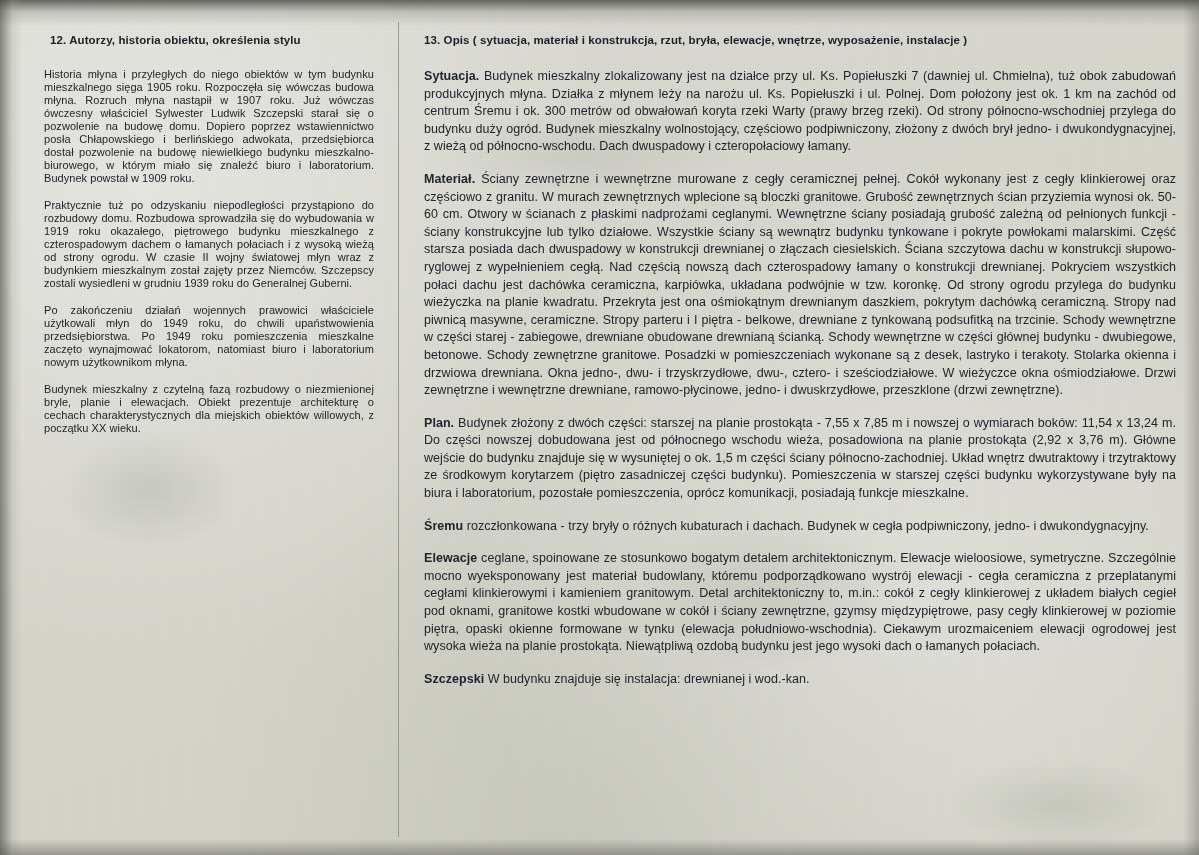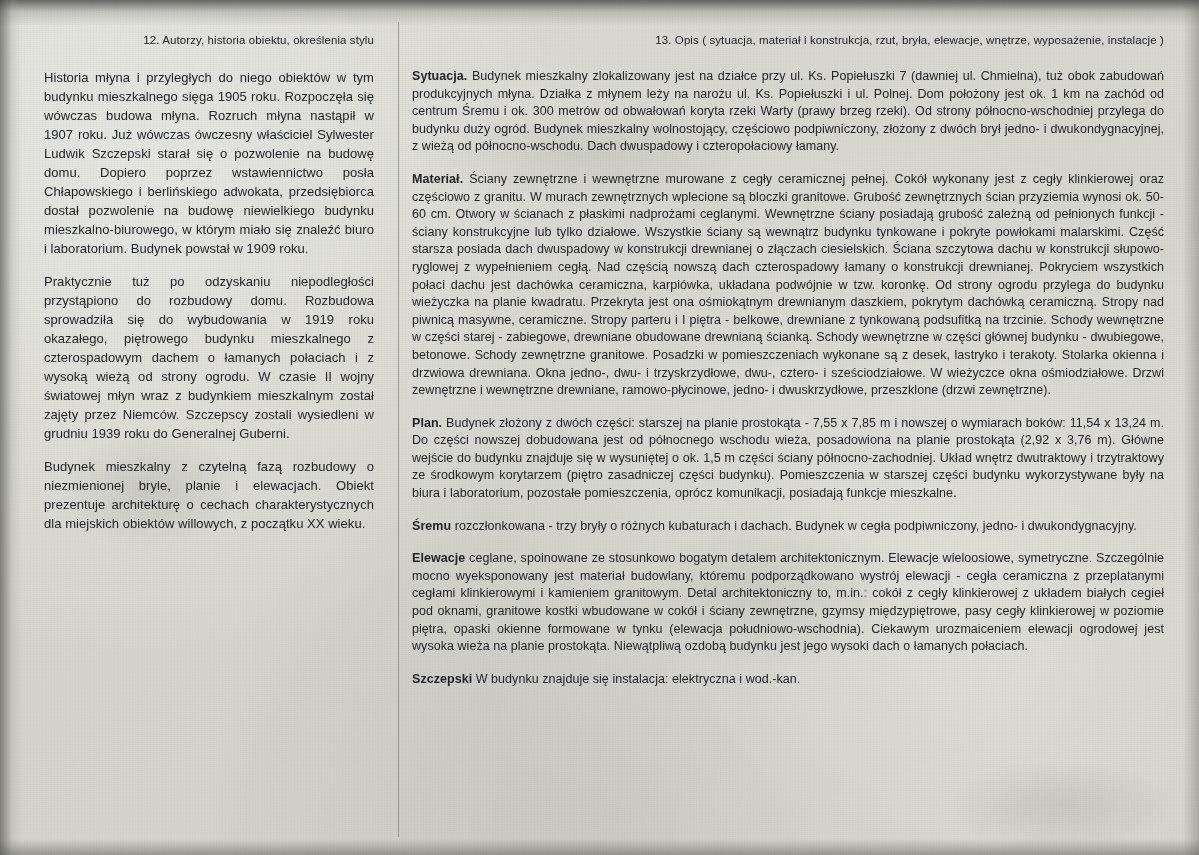--- a/index.html
+++ b/index.html
@@ -67,35 +67,34 @@
     width: 1px;
     height: 815px;
     background: #8d8f89;
     opacity: 0.85;
   }
   .col {
     position: absolute;
     top: 34px;
   }
   .col-left  { left: 44px;  width: 330px; }
-  .col-right { left: 412px; width: 752px; }
+  .col-right { left: 424px; width: 752px; }
   .field-title {
     font-size: 11.5px;
-    font-weight: normal;
+    font-weight: bold;
     letter-spacing: 0.1px;
     color: #1b1f24;
     margin-bottom: 22px;
     white-space: nowrap;
-    text-align: right;
   }
   .col-left .field-title { padding-left: 6px; }
   p.body {
     margin: 0 0 14px 0;
-    font-size: 13px;
-    line-height: 19px;
+    font-size: 11px;
+    line-height: 13px;
     text-align: justify;
     color: #20252c;
     letter-spacing: 0.05px;
   }
   p.body:last-child { margin-bottom: 10px; }
   .col-right p.body {
     font-size: 12.5px;
     line-height: 17.6px;
     margin-bottom: 15px;
     margin-top: 15px;
@@ -124,20 +123,21 @@
   <div class="blob b2"></div>
   <div class="blob b3"></div>
   <div class="blob b4"></div>
 
   <div class="divider"></div>
 
   <div class="col col-left">
     <div class="field-title">12. Autorzy, historia obiektu, określenia stylu</div>
     <p class="body">Historia młyna i przyległych do niego obiektów w tym budynku mieszkalnego sięga 1905 roku. Rozpoczęła się wówczas budowa młyna. Rozruch młyna nastąpił w 1907 roku. Już wówczas ówczesny właściciel Sylwester Ludwik Szczepski starał się o pozwolenie na budowę domu. Dopiero poprzez wstawiennictwo posła Chłapowskiego i berlińskiego adwokata, przedsiębiorca dostał pozwolenie na budowę niewielkiego budynku mieszkalno-biurowego, w którym miało się znaleźć biuro i laboratorium. Budynek powstał w 1909 roku.</p>
     <p class="body">Praktycznie tuż po odzyskaniu niepodległości przystąpiono do rozbudowy domu. Rozbudowa sprowadziła się do wybudowania w 1919 roku okazałego, piętrowego budynku mieszkalnego z czterospadowym dachem o łamanych połaciach i z wysoką wieżą od strony ogrodu. W czasie II wojny światowej młyn wraz z budynkiem mieszkalnym został zajęty przez Niemców. Szczepscy zostali wysiedleni w grudniu 1939 roku do Generalnej Guberni.</p>
+    <p class="body">Po zakończeniu działań wojennych prawowici właściciele użytkowali młyn do 1949 roku, do chwili upaństwowienia przedsiębiorstwa. Po 1949 roku pomieszczenia mieszkalne zaczęto wynajmować lokatorom, natomiast biuro i laboratorium nowym użytkownikom młyna.</p>
     <p class="body">Budynek mieszkalny z czytelną fazą rozbudowy o niezmienionej bryle, planie i elewacjach. Obiekt prezentuje architekturę o cechach charakterystycznych dla miejskich obiektów willowych, z początku XX wieku.</p>
   </div>
 
   <div class="col col-right">
     <div class="field-title">13. Opis ( sytuacja, materiał i konstrukcja, rzut, bryła, elewacje, wnętrze, wyposażenie, instalacje )</div>
 
     <p class="body">
       <span class="lead">Sytuacja.</span><span> Budynek mieszkalny zlokalizowany jest na działce przy ul. Ks. Popiełuszki 7 (dawniej ul. Chmielna), tuż obok zabudowań produkcyjnych młyna. Działka z młynem leży na narożu ul. Ks. Popiełuszki i ul. Polnej. Dom położony jest ok. 1 km na zachód od centrum Śremu i ok. 300 metrów od obwałowań koryta rzeki Warty (prawy brzeg rzeki). Od strony północno-wschodniej przylega do budynku duży ogród. Budynek mieszkalny wolnostojący, częściowo podpiwniczony, złożony z dwóch brył jedno- i dwukondygnacyjnej, z wieżą od północno-wschodu. Dach dwuspadowy i czteropołaciowy łamany.</span>
     </p>
 
@@ -151,21 +151,21 @@
 
     <p class="body">
       <span class="lead">Śremu</span><span> rozczłonkowana - trzy bryły o różnych kubaturach i dachach. Budynek w cegła podpiwniczony, jedno- i dwukondygnacyjny.</span>
     </p>
 
     <p class="body">
       <span class="lead">Elewacje</span><span> ceglane, spoinowane ze stosunkowo bogatym detalem architektonicznym. Elewacje wieloosiowe, symetryczne. Szczególnie mocno wyeksponowany jest materiał budowlany, któremu podporządkowano wystrój elewacji - cegła ceramiczna z przeplatanymi cegłami klinkierowymi i kamieniem granitowym. Detal architektoniczny to, m.in.: cokół z cegły klinkierowej z układem białych cegieł pod oknami, granitowe kostki wbudowane w cokół i ściany zewnętrzne, gzymsy międzypiętrowe, pasy cegły klinkierowej w poziomie piętra, opaski okienne formowane w tynku (elewacja południowo-wschodnia). Ciekawym urozmaiceniem elewacji ogrodowej jest wysoka wieża na planie prostokąta. Niewątpliwą ozdobą budynku jest jego wysoki dach o łamanych połaciach.</span>
     </p>
 
     <p class="body">
-      <span class="lead">Szczepski</span><span> W budynku znajduje się instalacja: elektryczna i wod.-kan.</span>
+      <span class="lead">Szczepski</span><span> W budynku znajduje się instalacja: drewnianej i wod.-kan.</span>
     </p>
   </div>
 
   <div class="grain"></div>
   <div class="edge-top"></div>
   <div class="edge-left"></div>
   <div class="edge-right"></div>
   <div class="edge-bottom"></div>
 </div>
 

